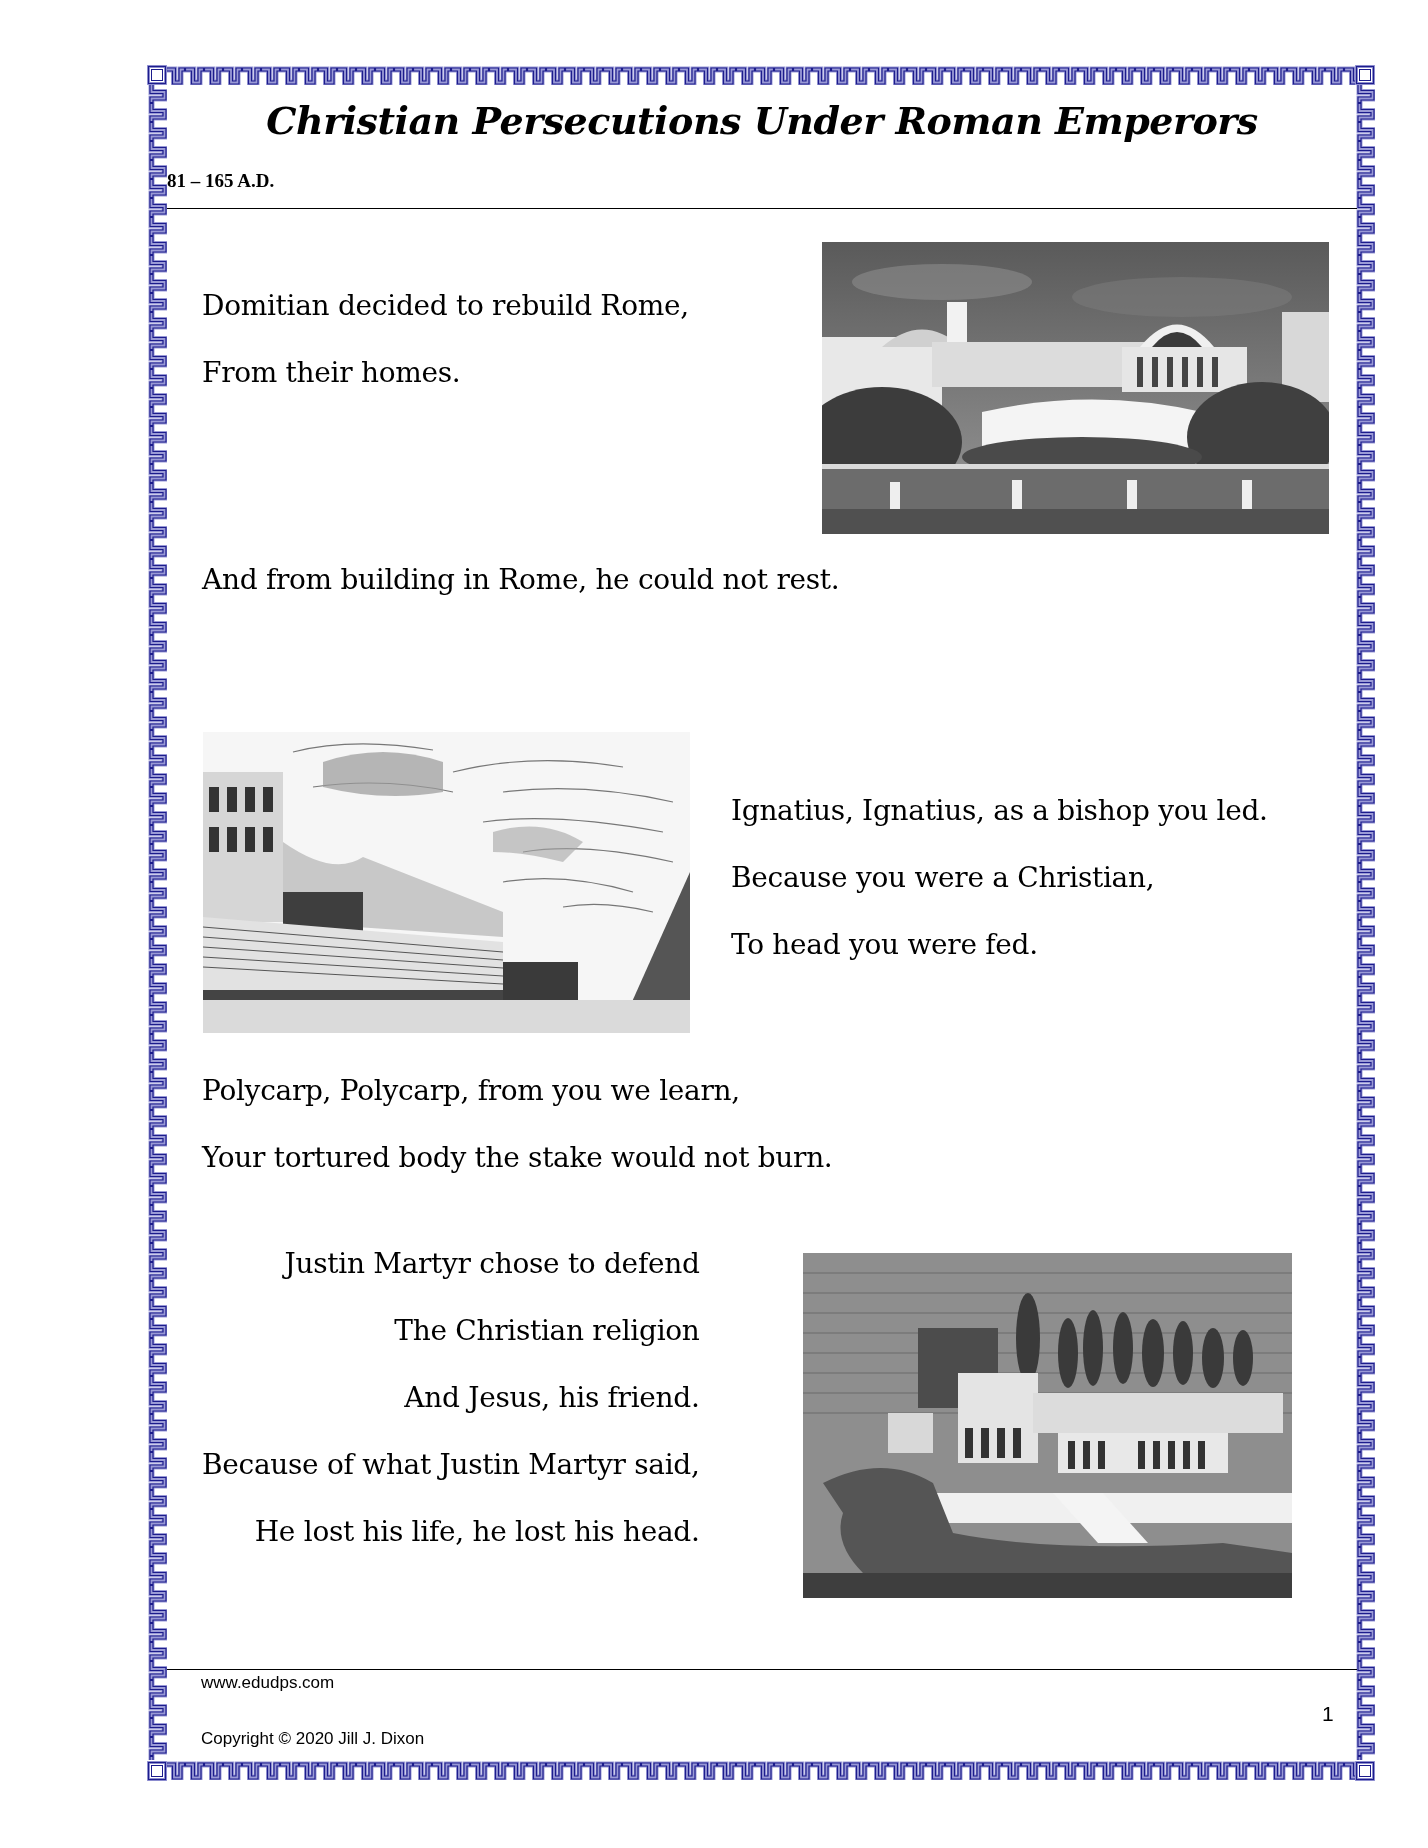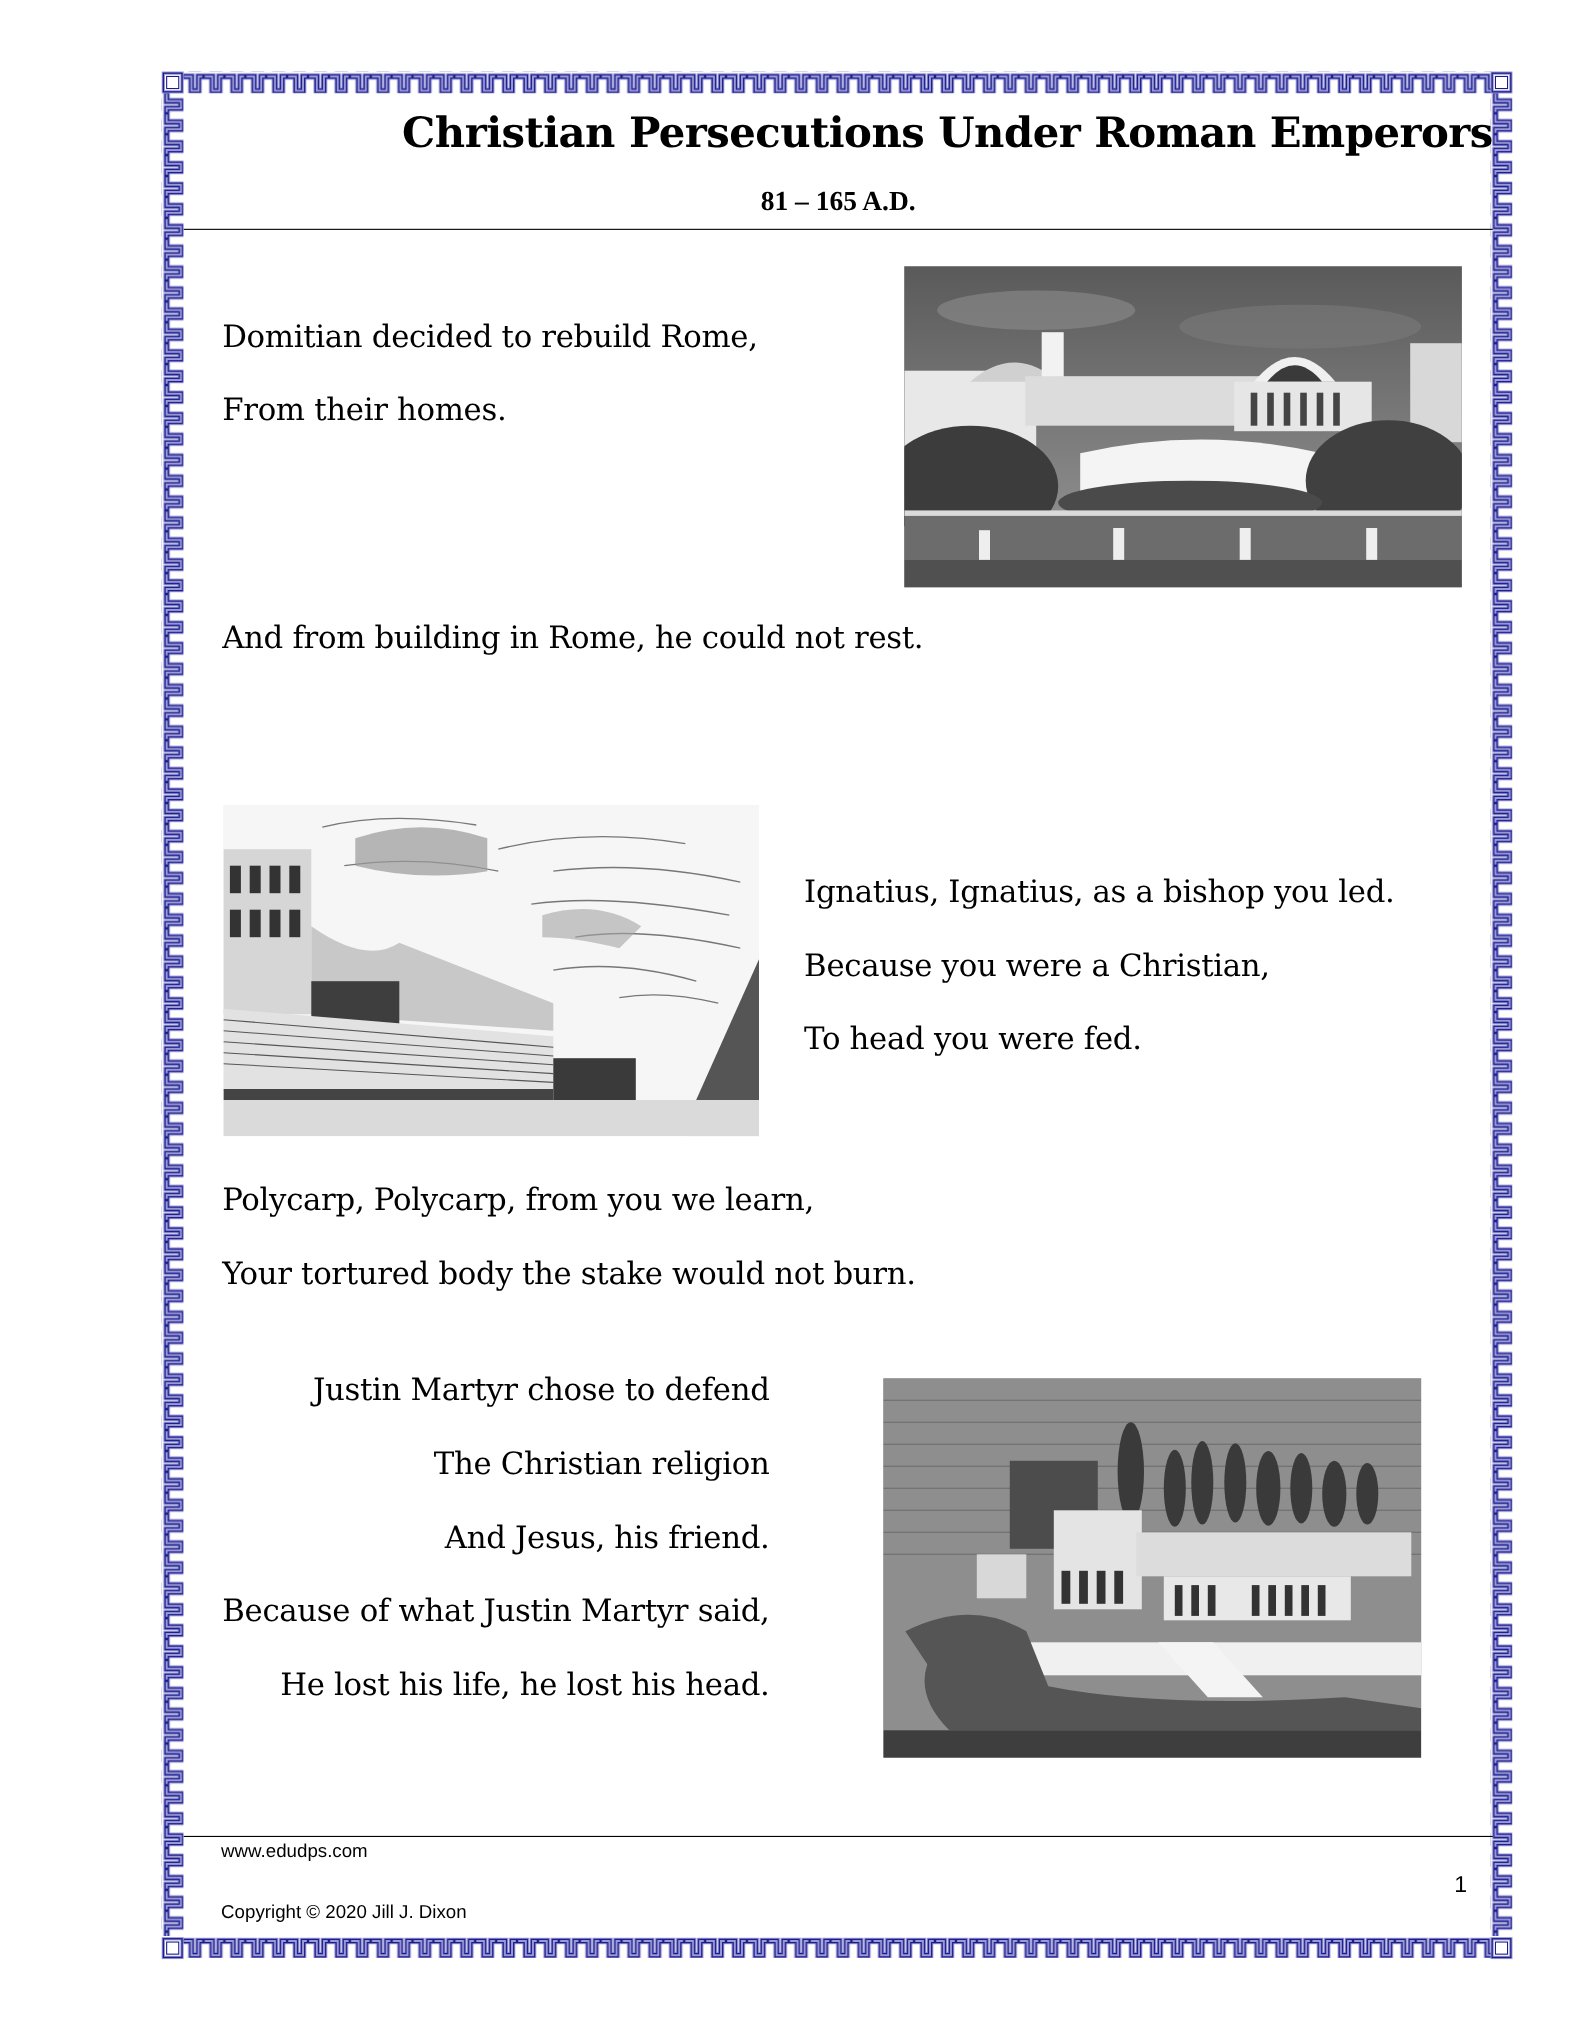--- a/index.html
+++ b/index.html
@@ -1,19 +1,19 @@
 <!DOCTYPE html>
 <html><head>
 <meta charset="utf-8">
 <style>
   html, body { margin: 0; padding: 0; background: #ffffff; }
   body { width: 1428px; height: 1848px; position: relative; overflow: hidden; font-family: "Liberation Serif", serif; color: #000; }
   .border-svg { position: absolute; left: 0; top: 0; }
-  .title { position: absolute; left: 167px; width: 1190px; top: 98px; text-align: right; font-family: "DejaVu Serif", serif; font-weight: bold; font-size: 38px; letter-spacing: -0.5px; }
-  .subtitle { position: absolute; left: 167px; width: 1190px; top: 170px; text-align: center; font-family: "Liberation Serif", serif; font-weight: bold; font-size: 25px; }
+  .title { position: absolute; left: 167px; width: 1190px; top: 98px; text-align: center; font-family: "DejaVu Serif", serif; font-style: italic; font-weight: bold; font-size: 38px; letter-spacing: -0.5px; }
+  .subtitle { position: absolute; left: 167px; width: 1190px; top: 170px; text-align: left; font-family: "Liberation Serif", serif; font-weight: bold; font-size: 19px; }
   .rule { position: absolute; height: 0; border-top: 1.5px solid #000; }
   .verse { position: absolute; font-family: "DejaVu Serif", serif; font-size: 28px; font-weight: normal; letter-spacing: -0.3px; }
   .verse .line { height: 67px; line-height: 67px; white-space: nowrap; }
   .engraving { position: absolute; overflow: hidden; background: #8a8a8a; }
   .engraving svg { display: block; width: 100%; height: 100%; }
   .footer-text { position: absolute; font-family: "Liberation Sans", sans-serif; font-size: 17px; }
   .page-num { position: absolute; font-family: "Liberation Sans", sans-serif; font-size: 21px; }
 </style>
 </head>
 <body>

